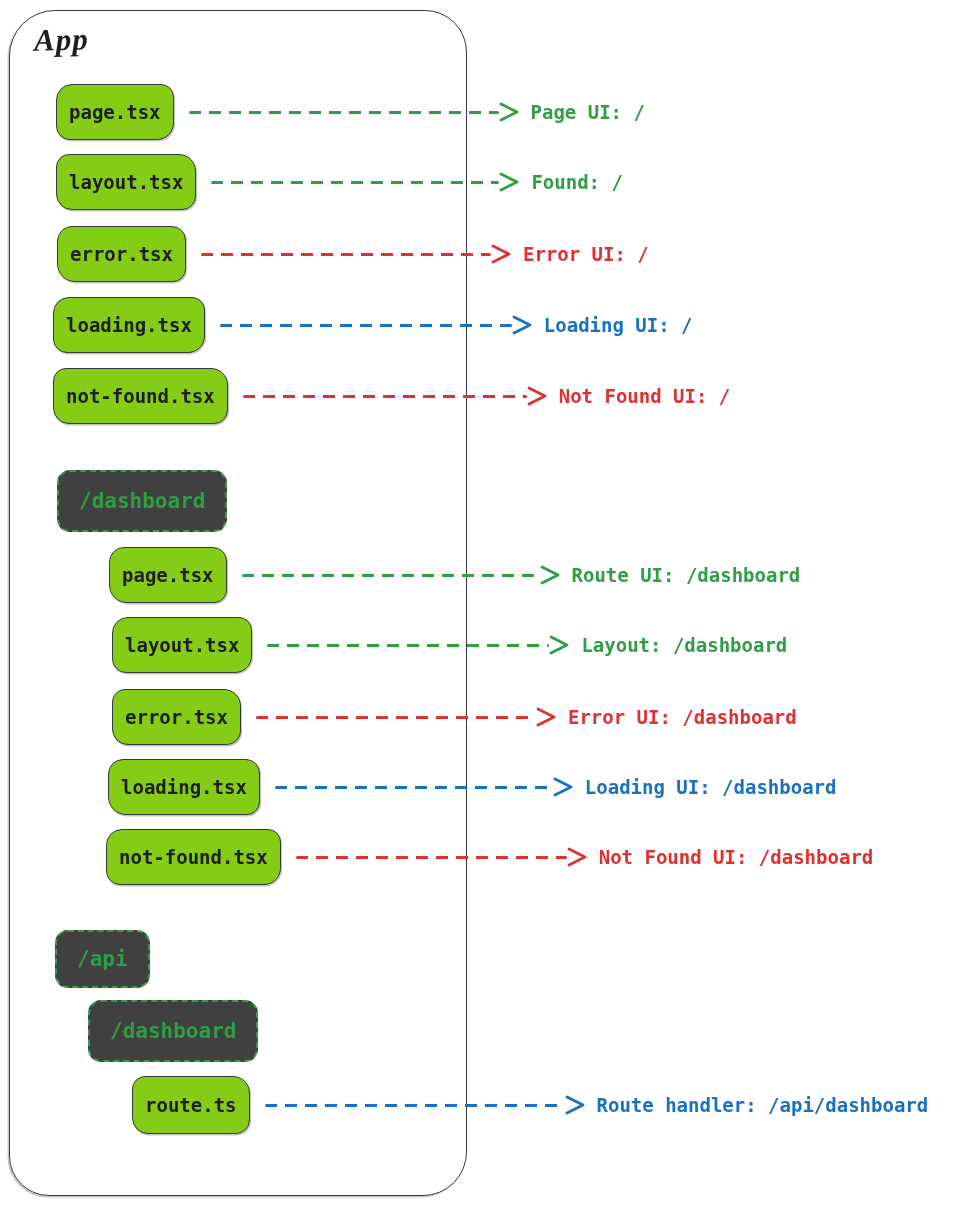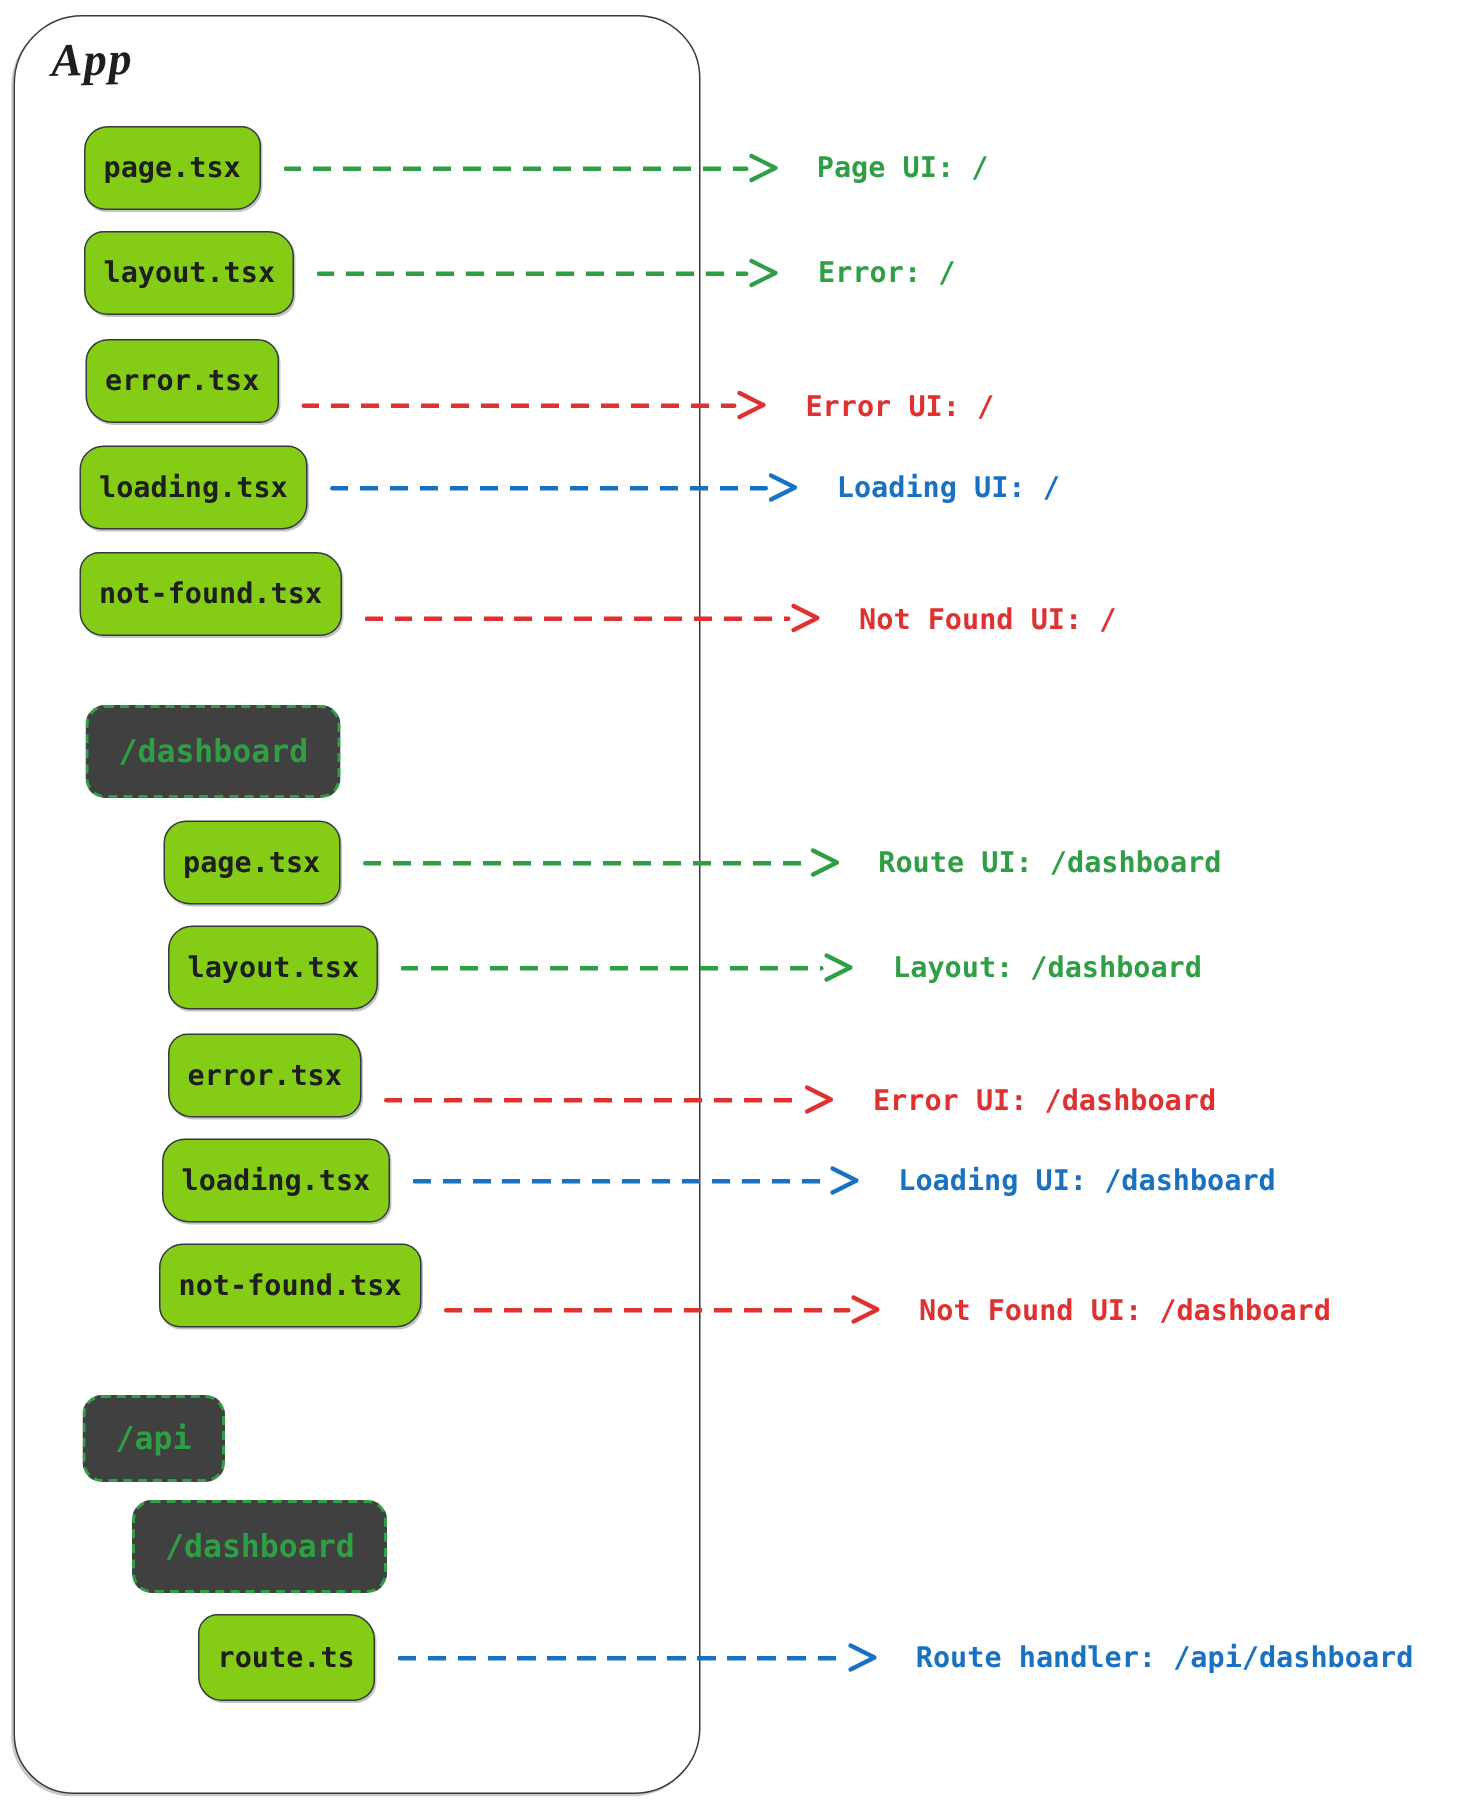--- a/index.html
+++ b/index.html
@@ -45,23 +45,23 @@
     border-radius:13px;
     color:var(--green,#2f9e44);
     font-size:21px;font-weight:700;background:#404040;
   }
   .arrow{display:inline-flex;align-items:center;margin-left:15px;}
   .arrow .dash{
     flex:1;height:3px;border-radius:2px;
     background:repeating-linear-gradient(90deg,currentColor 0 12px,transparent 12px 20px);
   }
   .arrow .head{flex:none;margin-left:-2px;display:block;}
-  .label{margin-left:24px;font-size:19px;font-weight:700;color:currentColor;}
+  .label{margin-left:10px;font-size:19px;font-weight:700;color:currentColor;}
   .c-green{color:var(--green,#2f9e44);}
-  .c-red{color:var(--red,#e03131);align-items:flex-end;}
+  .c-red{color:var(--red,#e03131);}
   .c-blue{color:var(--blue,#1971c2);}
   
   #r1{left:56px;top:84px}   #r1 .arrow{width:332px}
   #r2{left:56px;top:154px}  #r2 .arrow{width:310px}
   #r3{left:57px;top:226px}  #r3 .arrow{width:312px}
   #r4{left:53px;top:297px}  #r4 .arrow{width:314px}
   #r5{left:53px;top:368px}  #r5 .arrow{width:306px}
   #folder-dashboard{left:57px;top:470px;height:62px;min-width:168px;}
   #r6{left:109px;top:547px}  #r6 .arrow{width:320px}
   #r7{left:112px;top:617px}  #r7 .arrow{width:304px}
@@ -91,21 +91,21 @@
   </div>
 
   <div class="row c-green" id="r2">
     <span class="filebox sk2">layout.tsx</span>
     <span class="arrow">
         <span class="dash"></span>
         <svg class="head" width="24" height="24" viewBox="0 0 24 24">
           <path d="M4 4 L20 12 L4 20" fill="none" stroke="currentColor" stroke-width="2.8" stroke-linecap="round" stroke-linejoin="round"></path>
         </svg>
       </span>
-    <span class="label">Error: /</span>
+    <span class="label">Found: /</span>
   </div>
 
   <div class="row c-red" id="r3">
     <span class="filebox sk3">error.tsx</span>
     <span class="arrow">
         <span class="dash"></span>
         <svg class="head" width="24" height="24" viewBox="0 0 24 24">
           <path d="M4 4 L20 12 L4 20" fill="none" stroke="currentColor" stroke-width="2.8" stroke-linecap="round" stroke-linejoin="round"></path>
         </svg>
       </span>

